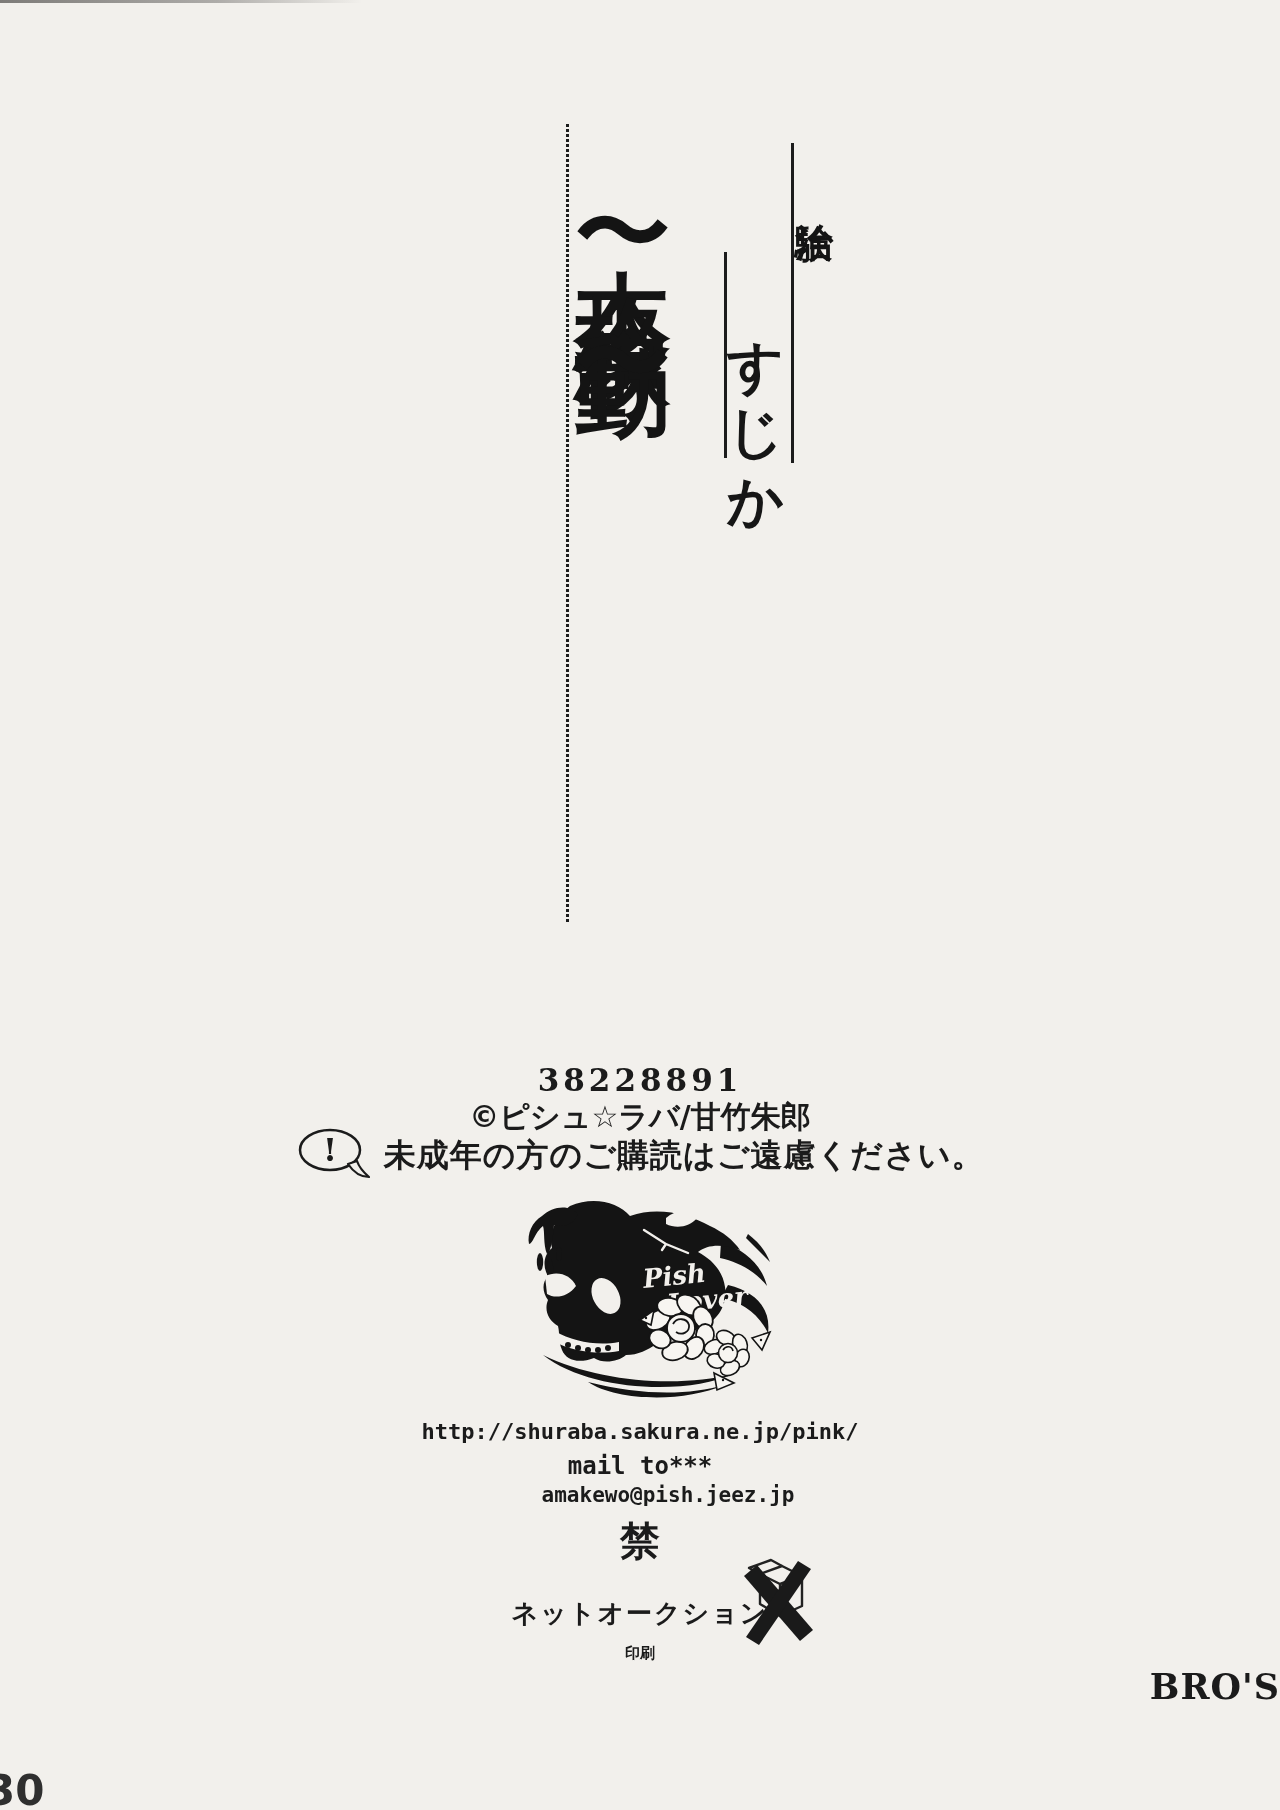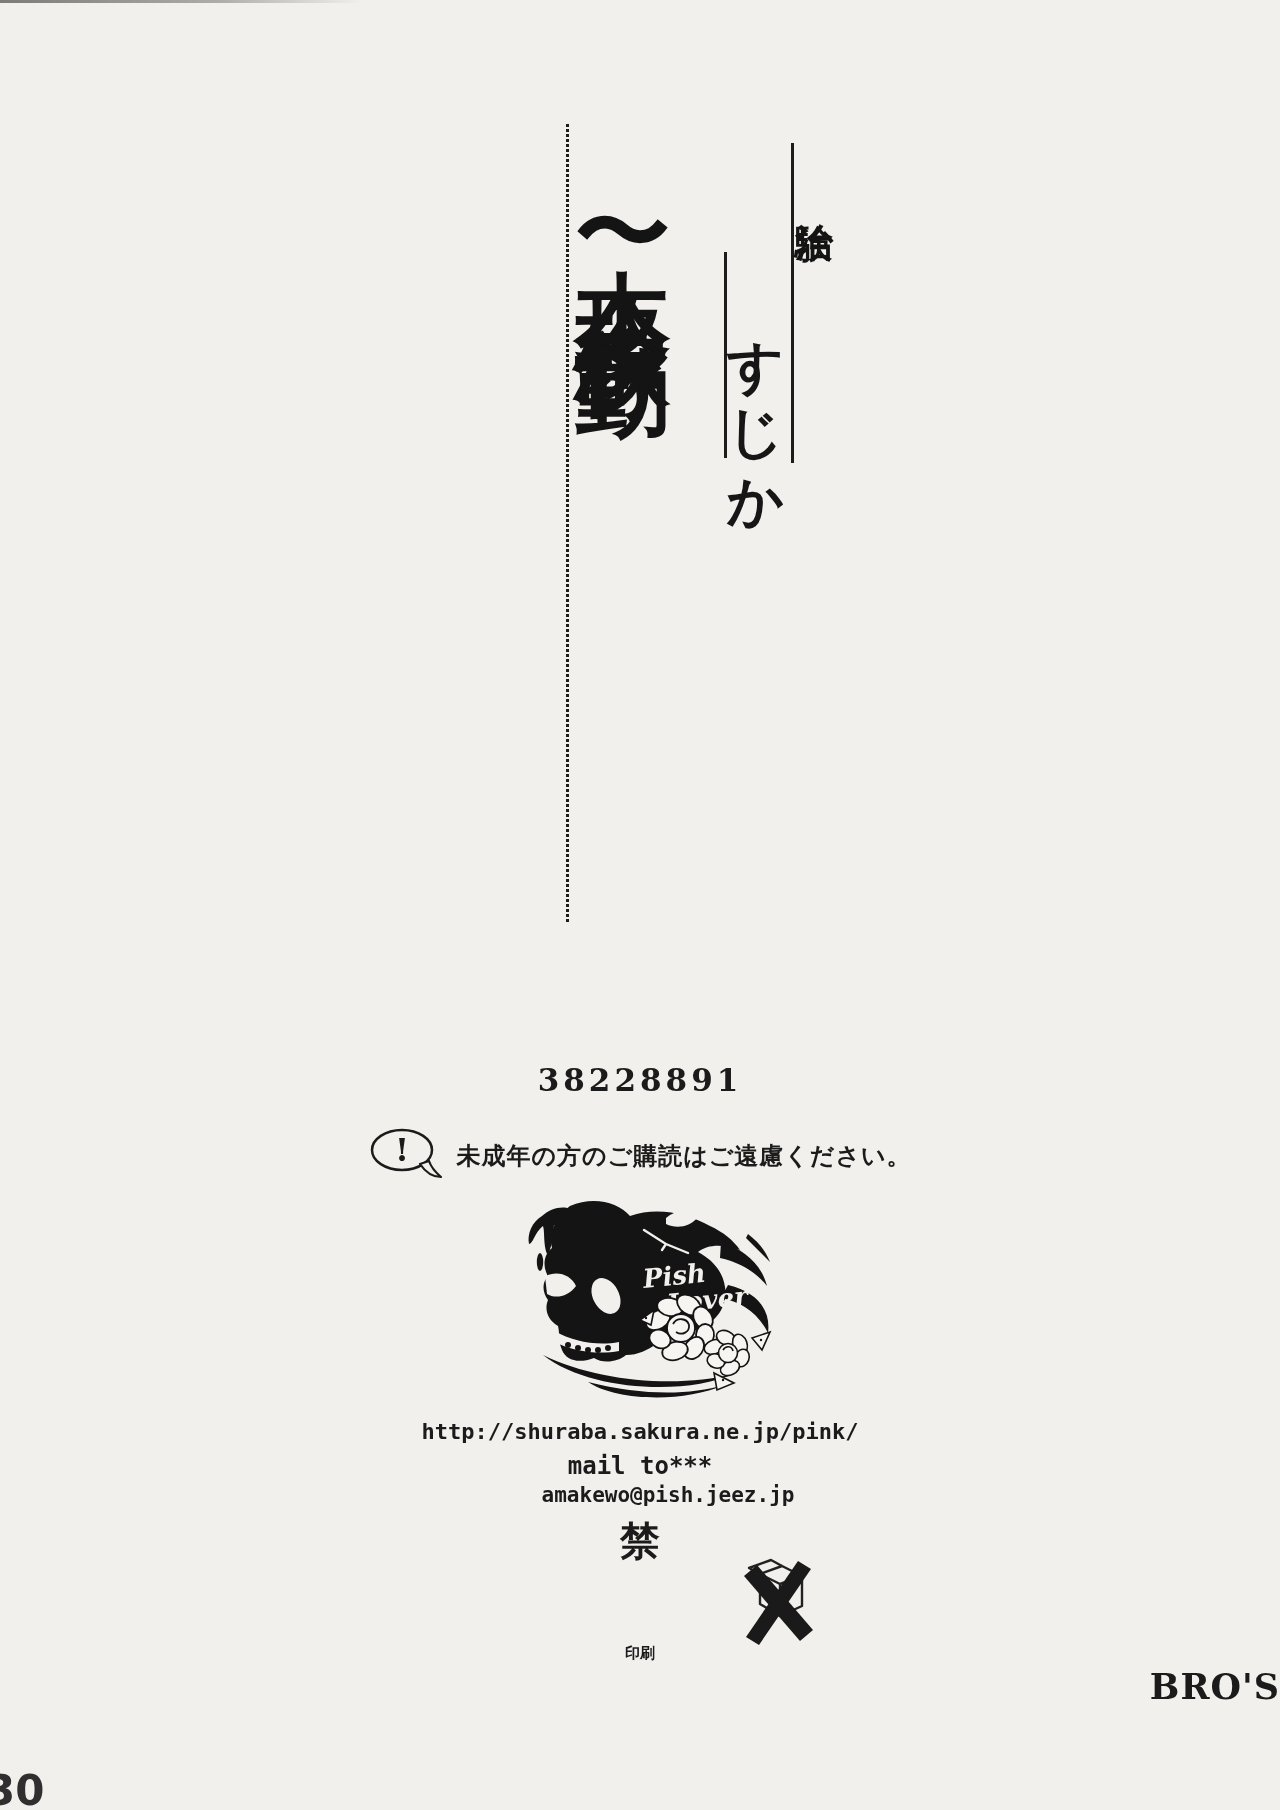--- a/index.html
+++ b/index.html
@@ -37,21 +37,21 @@
   }
   .series .solid{ color:#141414; }
   .subtitle{ left:728px; top:300px; font-size:56px; font-weight:900; letter-spacing:6px; }
   .maintitle{ left:576px; top:166px; font-size:96px; font-weight:900; letter-spacing:26px; color:#141414; }
 
   
   .row{ position:absolute; left:0; width:100%; text-align:center; }
   .date{ top:1062px; font-family:"DejaVu Serif",serif; font-weight:bold; font-size:31px; letter-spacing:4px; }
   .copyright{ top:1097px; font-size:30px; font-weight:bold; }
   .warnrow{ top:1130px; display:flex; justify-content:center; align-items:center; gap:14px; }
-  .warntext{ font-family:Liberation Mono, monospace; font-weight:bold; font-size:24px; letter-spacing:1px; }
+  .warntext{ font-family:Liberation Mono, monospace; font-weight:bold; font-size:32px; letter-spacing:1px; }
   .weblabel{ top:1384px; font-family:"DejaVu Sans Mono",monospace; font-weight:bold; font-size:24px; }
   .weburl{ top:1419px; font-family:"DejaVu Sans Mono",monospace; font-weight:bold; font-size:22px; }
   .maillabel{ top:1452px; font-family:"DejaVu Sans Mono",monospace; font-weight:bold; font-size:24px; }
   .mailaddr{ top:1483px; font-family:"DejaVu Sans Mono",monospace; font-weight:bold; font-size:21px;padding-left:28px; }
   .kin{ top:1514px; font-family:"DejaVu Serif",serif; font-weight:bold; font-size:40px; }
   .forb1{ top:1558px; font-family:"DejaVu Serif",serif; font-weight:bold; font-size:28px; letter-spacing:1px; }
   .forb2{ top:1596px; font-family:"DejaVu Serif",serif; font-weight:bold; font-size:26px; letter-spacing:2px; }
   .printlabel{ top:1644px; font-family:"DejaVu Serif",serif; font-weight:bold; font-size:15px; }
   .printer{ top:1666px; font-family:"DejaVu Serif",serif; font-weight:bold; font-size:35px; letter-spacing:1px;text-align:right; }
   .pagenum{
@@ -77,20 +77,21 @@
     <span class="ht">無</span><span class="ht">料</span><span class="solid">治</span><span class="solid">験</span><span class="ht">体</span>
   </div>
 
   <div class="vline line-b"></div>
   <div class="vtext subtitle">すじか</div>
 
   <div class="vline line-c"></div>
   <div class="vtext maintitle">〜本格稼動〜</div>
 
   <div class="row date">38228891</div>
+  <div class="row copyright">©ピシュ☆ラバ/甘竹朱郎</div>
 
   <div class="row warnrow">
     <svg class="bubble" viewBox="0 0 74 56">
       <ellipse cx="34" cy="24" rx="30" ry="20" fill="#f2f0ec" stroke="#1b1b1b" stroke-width="2.5"></ellipse>
       <path d="M52,38 C58,47 66,51 73,51 C66,45 63,41 61,35 Z" fill="#f2f0ec" stroke="#1b1b1b" stroke-width="2.2" stroke-linejoin="round"></path>
       <text x="34" y="35" text-anchor="middle" class="bubble-mark">!</text>
     </svg>
     <span class="warntext">未成年の方のご購読はご遠慮ください。</span>
   </div>
 
@@ -161,20 +162,21 @@
     <circle cx="128" cy="126" r="1.2" fill="#141414"></circle>
       <circle cx="205" cy="188" r="1.2" fill="#141414"></circle>
     <circle cx="243" cy="148" r="1.2" fill="#141414"></circle>
   </svg>
 
   <div class="row weburl">http://shuraba.sakura.ne.jp/pink/</div>
   <div class="row maillabel">mail to***</div>
   <div class="row mailaddr">amakewo@pish.jeez.jp</div>
 
   <div class="row kin">禁</div>
+  <div class="row forb2">ネットオークション</div>
 
   <svg class="xicon" viewBox="0 0 84 92">
     <g fill="none" stroke="#222" stroke-width="2.4" stroke-linejoin="round">
       <path d="M24,18 L46,10 L66,20 L44,28 Z"></path>
       <path d="M24,18 L24,48 L44,60 L44,28"></path>
       <path d="M66,20 L66,50 L44,60"></path>
       <path d="M24,18 L13,12 L35,4 L46,10"></path>
     </g>
     <path d="M8,20 L21,9 L77,74 L64,85 Z" fill="#1a1a1a"></path>
     <path d="M62,5 L75,13 L23,89 L10,81 Z" fill="#1a1a1a"></path>

